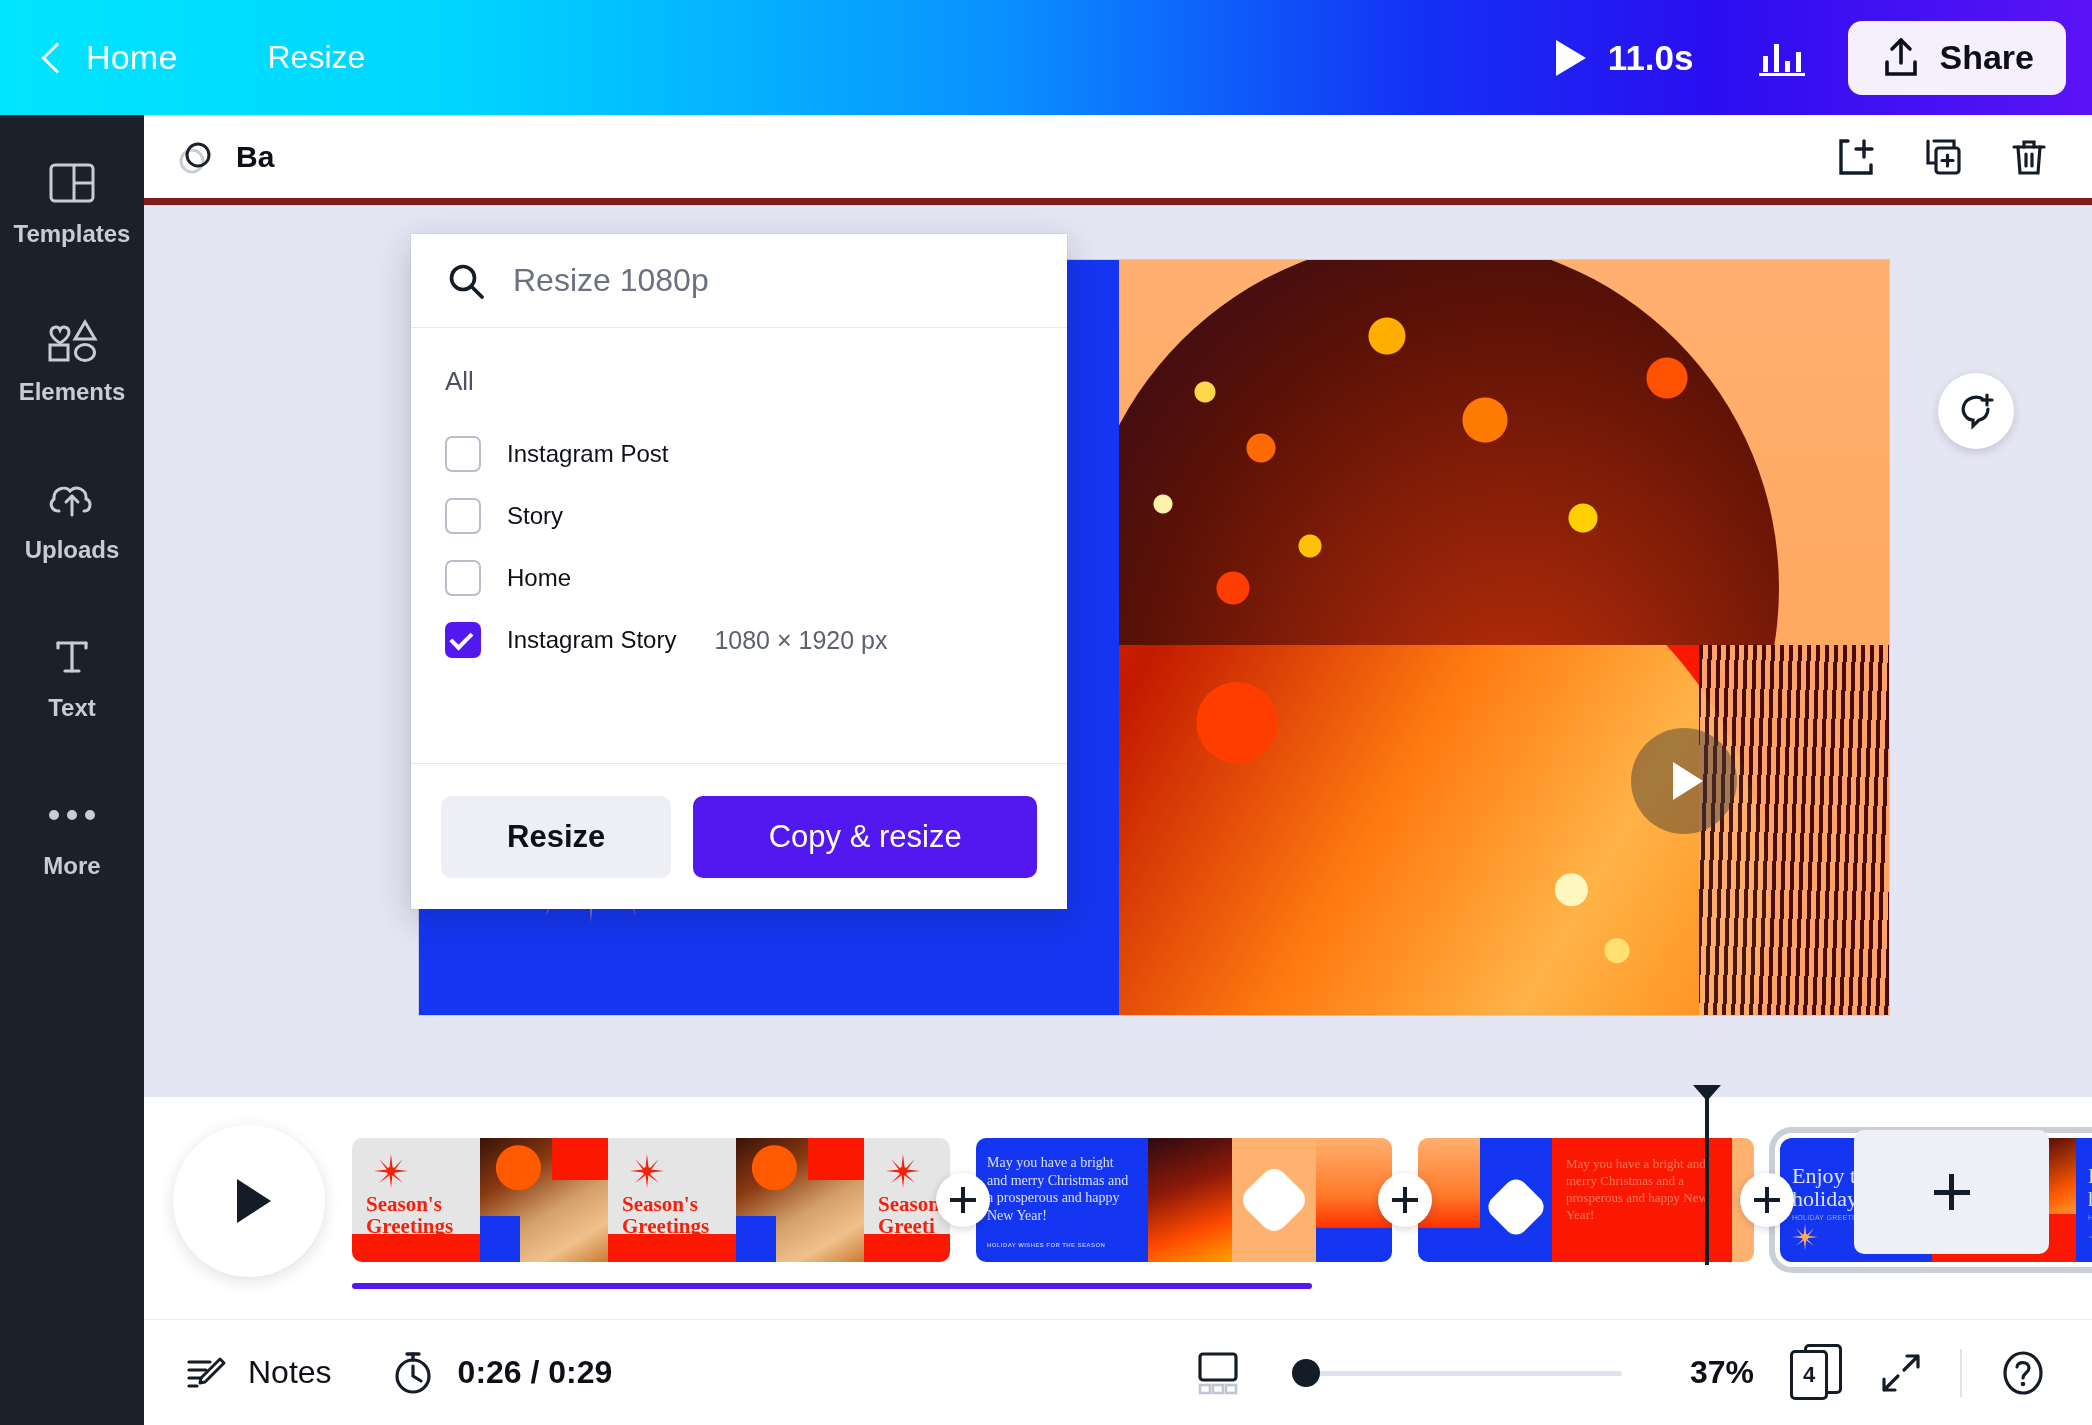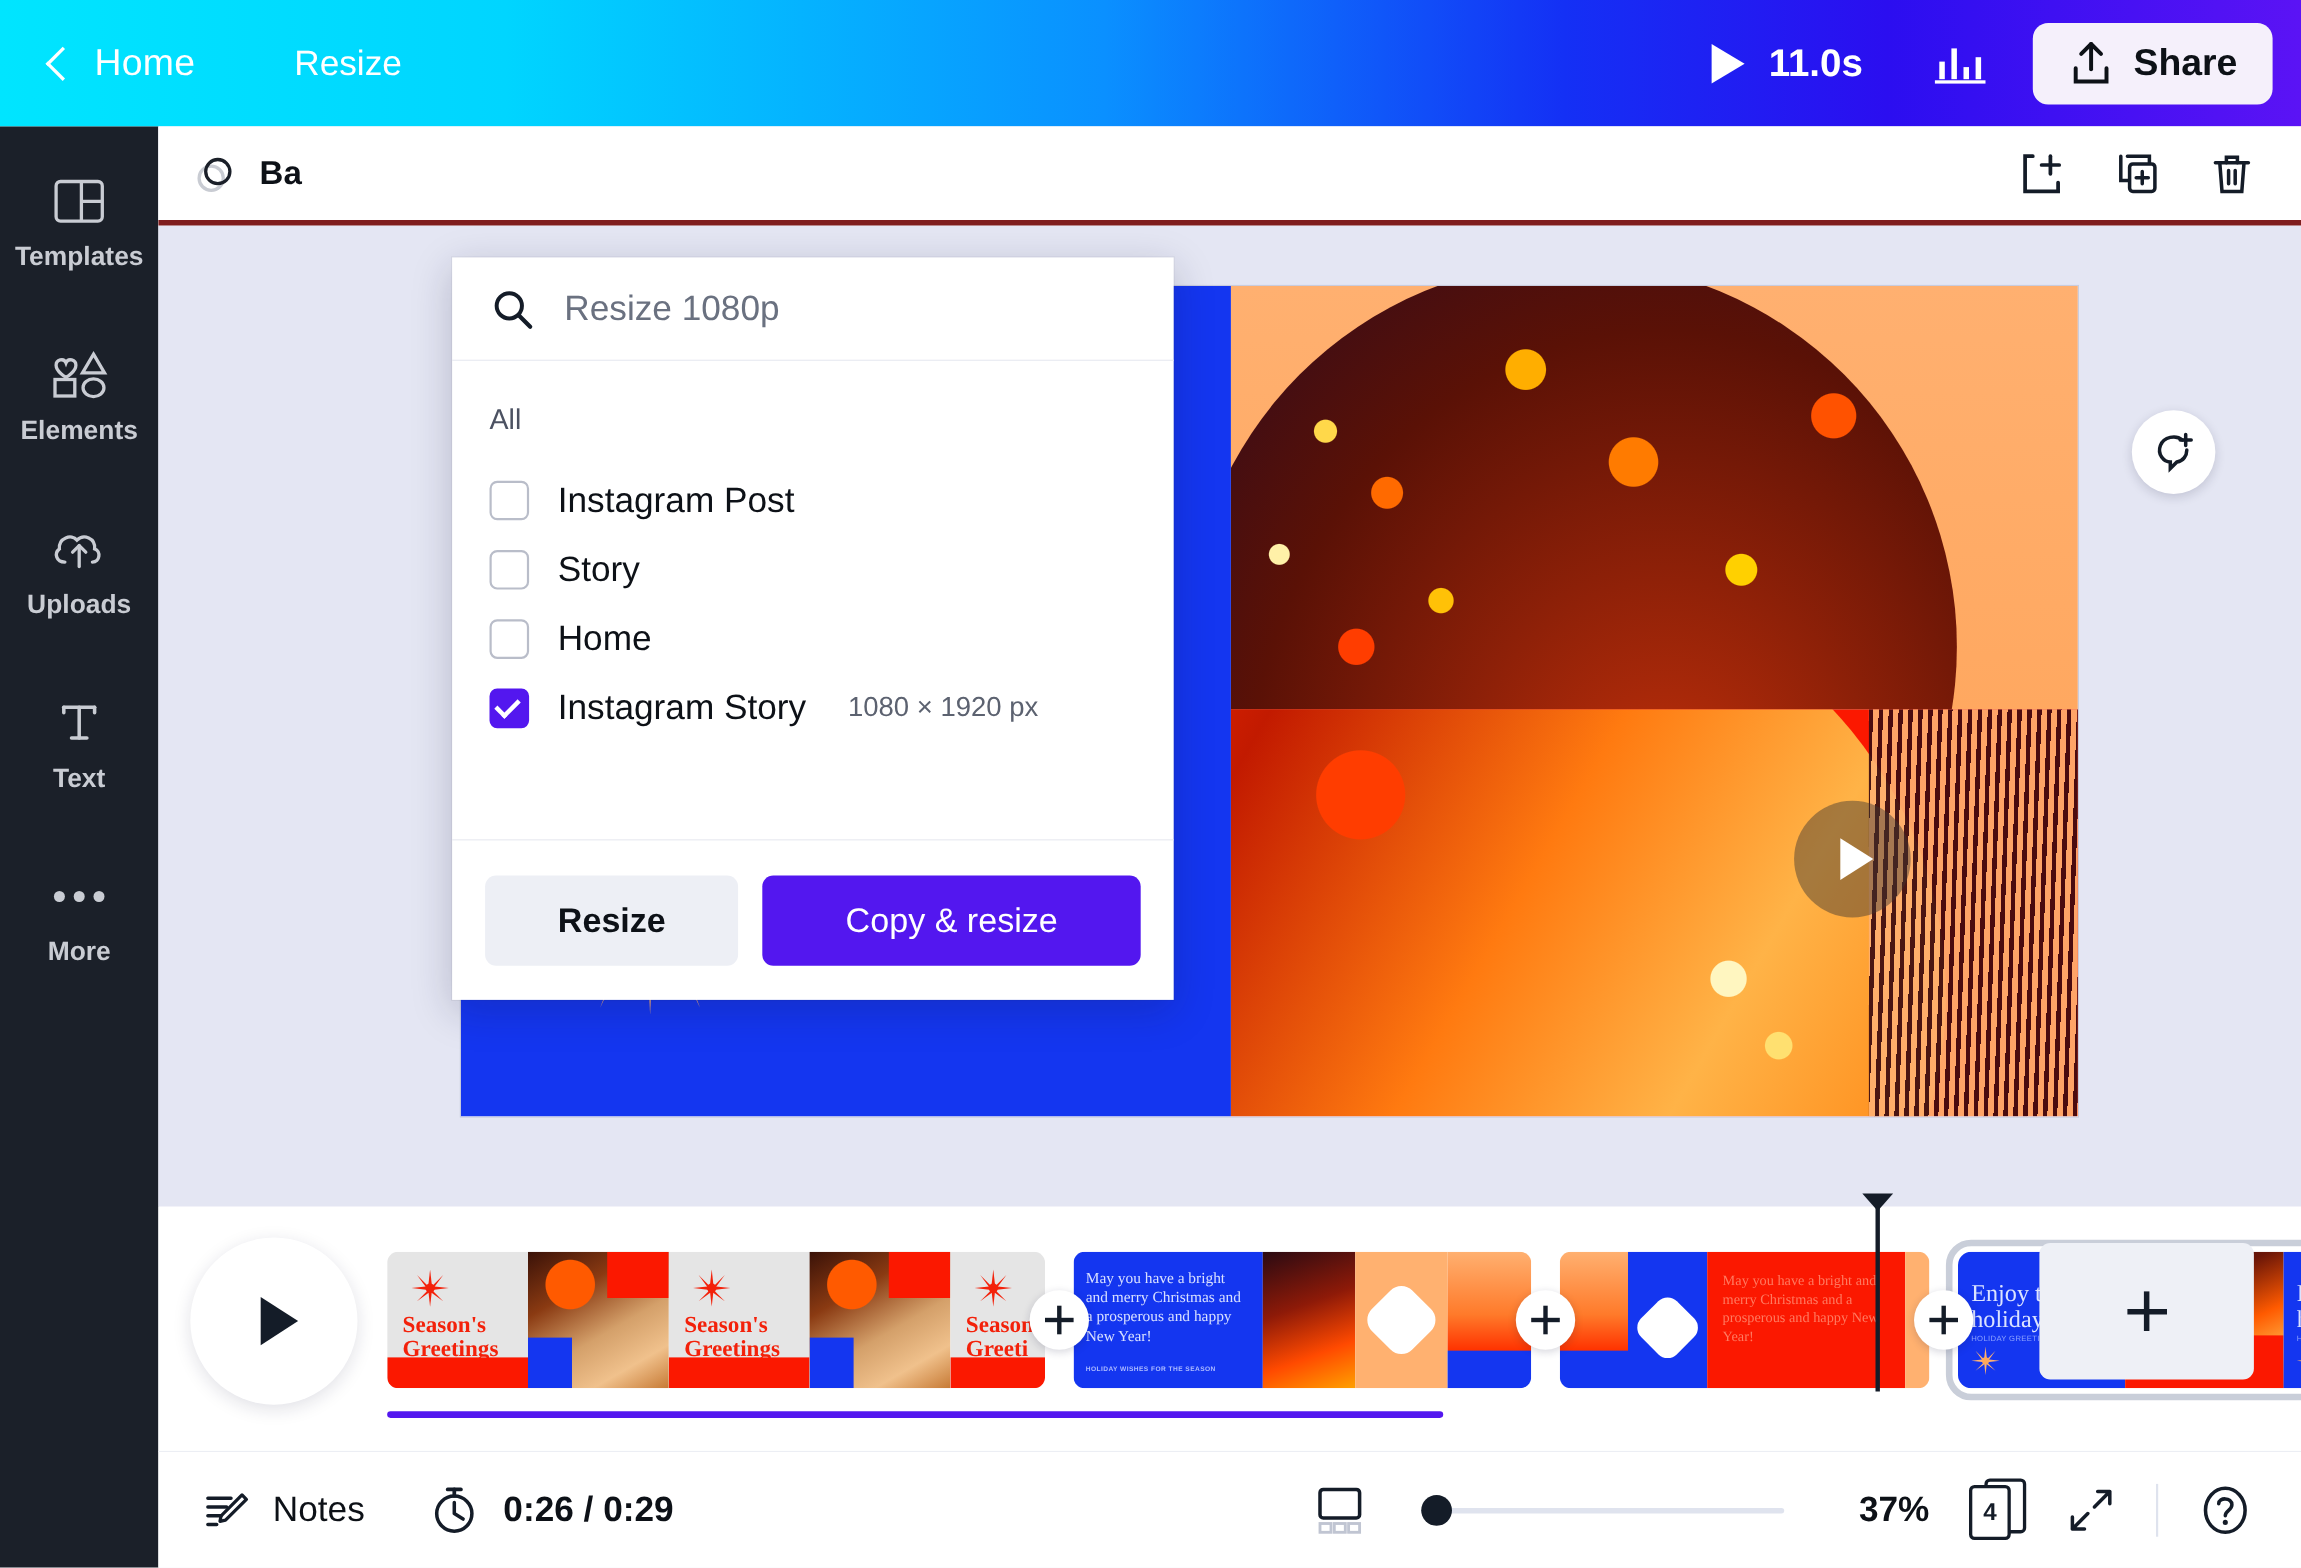--- a/index.html
+++ b/index.html
@@ -73,21 +73,21 @@
 
   
   #canvasarea {
     position: absolute; left: 144px; top: 115px; width: 1948px; height: 982px;
     background: #e4e6f3;
   }
   #canvas-toolbar {
     position: absolute; left: 0; top: 0; width: 1948px; height: 90px;
     background: #fff;
     display: flex; align-items: center;
-    border-bottom: 5px solid #7f1d1d;
+    border-bottom: 7px solid #7f1d1d;
   }
   .ct-bg-btn {
     display: flex; align-items: center; gap: 16px;
     margin-left: 30px; cursor: pointer;
   }
   .ct-bg-label { font-size: 30px; font-weight: bold; color: #0d1117; }
   .ct-right {
     margin-left: auto; display: flex; align-items: center; gap: 42px; margin-right: 42px;
   }
   .ct-ico { cursor: pointer; display: flex; align-items: center; }
@@ -214,21 +214,21 @@
   .cbx.checked {
     background: #5317ef; border-color: #5317ef;
     display: flex; align-items: center; justify-content: center;
   }
   .cbx.checked::after {
     content: "";
     width: 17px; height: 9px;
     border-left: 4px solid #fff; border-bottom: 4px solid #fff;
     transform: rotate(-45deg) translateY(-3px);
   }
-  .rp-name { font-size: 32px; color: #0d1117; }
+  .rp-name { font-size: 24px; color: #0d1117; }
   .rp-dim { font-size: 25px; color: #5c6270; margin-left: 12px; }
   #rp-footer {
     position: absolute; left: 0; bottom: 0; width: 656px; height: 146px;
     border-top: 1px solid #e7e9f0;
     display: flex; align-items: center; gap: 22px; padding: 0 30px;
   }
   .btn-resize {
     width: 232px; height: 82px; border-radius: 10px;
     background: #edeff5; border: none; cursor: pointer;
     font-family: "Liberation Sans", sans-serif;

